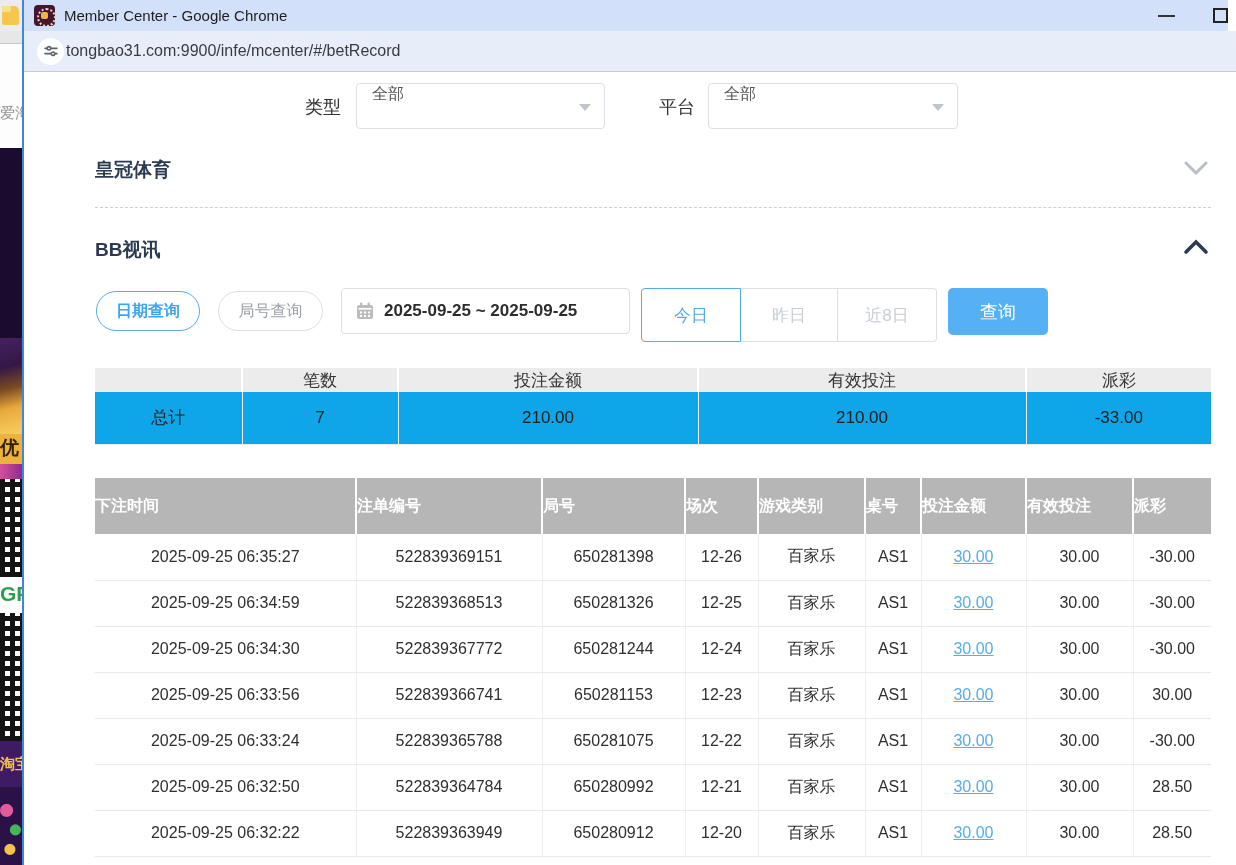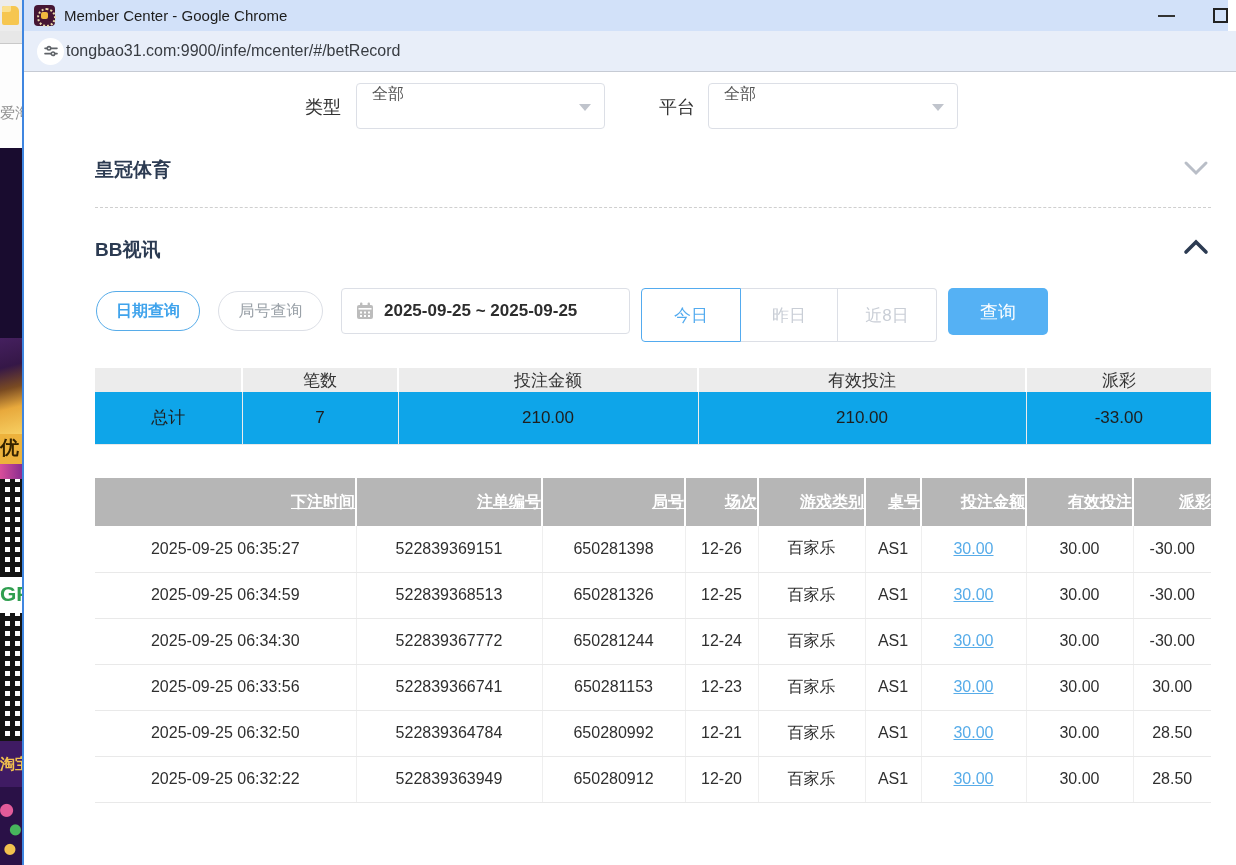--- a/index.html
+++ b/index.html
@@ -99,22 +99,22 @@
   table.sum th { height:24px; background:#ececec; font-size:17px; font-weight:400; color:#333;
                  text-align:center; }
   table.sum th + th { border-left:2px solid #fff; }
   table.sum td { height:52px; background:#0ea5e9; font-size:17px; color:#1e1e1e; text-align:center;
                  border-bottom:1px solid #e9e9e9; }
   table.sum td + td { border-left:1px solid #ececec; }
 
   
   table.bet    { position:absolute; left:95px; top:478px; width:1116px; border-collapse:collapse;
                  table-layout:fixed; }
-  table.bet th { height:48px; background:#b6b6b6; color:#fff; font-size:16px; font-weight:bold;
-                 text-align:right;text-decoration:underline; }
+  table.bet th { height:56px; background:#b6b6b6; color:#fff; font-size:16px; font-weight:bold;
+                 text-align:left; }
   table.bet th + th { border-left:2px solid #fff; }
   table.bet td { height:46px; font-size:16px; color:#2f2f2f; text-align:center;
                  border-bottom:1px solid #e9e9e9; background:#fff; }
   table.bet td + td { border-left:1px solid #efefef; }
   .cell-link   { color:#57ace9; text-decoration:underline; cursor:pointer; }
   .neg         { color:#f2566a; }
 </style>
 </head>
 <body>
 
@@ -311,20 +311,31 @@
           <td>522839366741</td>
           <td>650281153</td>
           <td>12-23</td>
           <td>百家乐</td>
           <td>AS1</td>
           <td><a class="cell-link">30.00</a></td>
           <td>30.00</td>
           <td>30.00</td>
         </tr>
         <tr>
+          <td>2025-09-25 06:33:24</td>
+          <td>522839365788</td>
+          <td>650281075</td>
+          <td>12-22</td>
+          <td>百家乐</td>
+          <td>AS1</td>
+          <td><a class="cell-link">30.00</a></td>
+          <td>30.00</td>
+          <td class="neg">-30.00</td>
+        </tr>
+        <tr>
           <td>2025-09-25 06:32:50</td>
           <td>522839364784</td>
           <td>650280992</td>
           <td>12-21</td>
           <td>百家乐</td>
           <td>AS1</td>
           <td><a class="cell-link">30.00</a></td>
           <td>30.00</td>
           <td>28.50</td>
         </tr>

